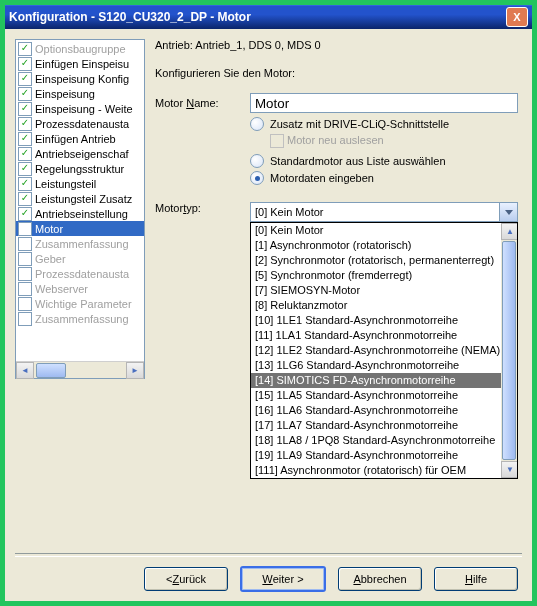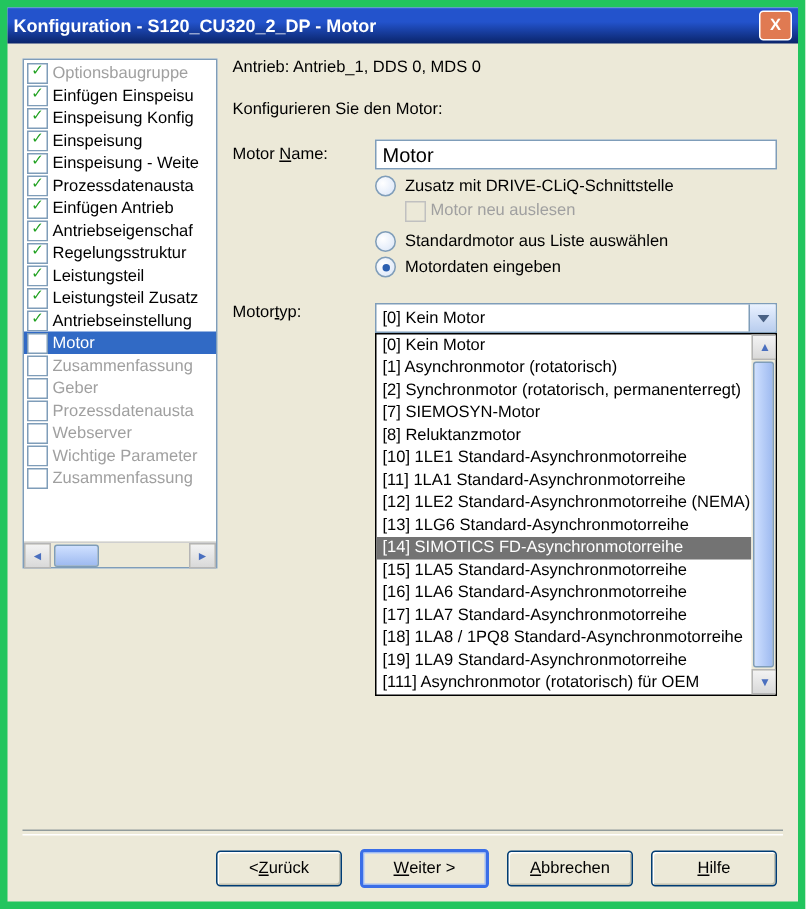--- a/index.html
+++ b/index.html
@@ -185,20 +185,21 @@
               <svg viewBox="0 0 8 5">
                   <path d="M0 0 L8 0 L4 5 Z" fill="#4a6184"></path>
                 </svg>
             </div>
           </div>
           <div class="dropdown">
             <div class="dd-items" id="dd-items">
                 <div class="dd-item">[0] Kein Motor</div>
                 <div class="dd-item">[1] Asynchronmotor (rotatorisch)</div>
                 <div class="dd-item">[2] Synchronmotor (rotatorisch, permanenterregt)</div>
+                <div class="dd-item">[5] Synchronmotor (fremderregt)</div>
                 <div class="dd-item">[7] SIEMOSYN-Motor</div>
                 <div class="dd-item">[8] Reluktanzmotor</div>
                 <div class="dd-item">[10] 1LE1 Standard-Asynchronmotorreihe</div>
                 <div class="dd-item">[11] 1LA1 Standard-Asynchronmotorreihe</div>
                 <div class="dd-item">[12] 1LE2 Standard-Asynchronmotorreihe (NEMA)</div>
                 <div class="dd-item">[13] 1LG6 Standard-Asynchronmotorreihe</div>
                 <div class="dd-item sel">[14] SIMOTICS FD-Asynchronmotorreihe</div>
                 <div class="dd-item">[15] 1LA5 Standard-Asynchronmotorreihe</div>
                 <div class="dd-item">[16] 1LA6 Standard-Asynchronmotorreihe</div>
                 <div class="dd-item">[17] 1LA7 Standard-Asynchronmotorreihe</div>

